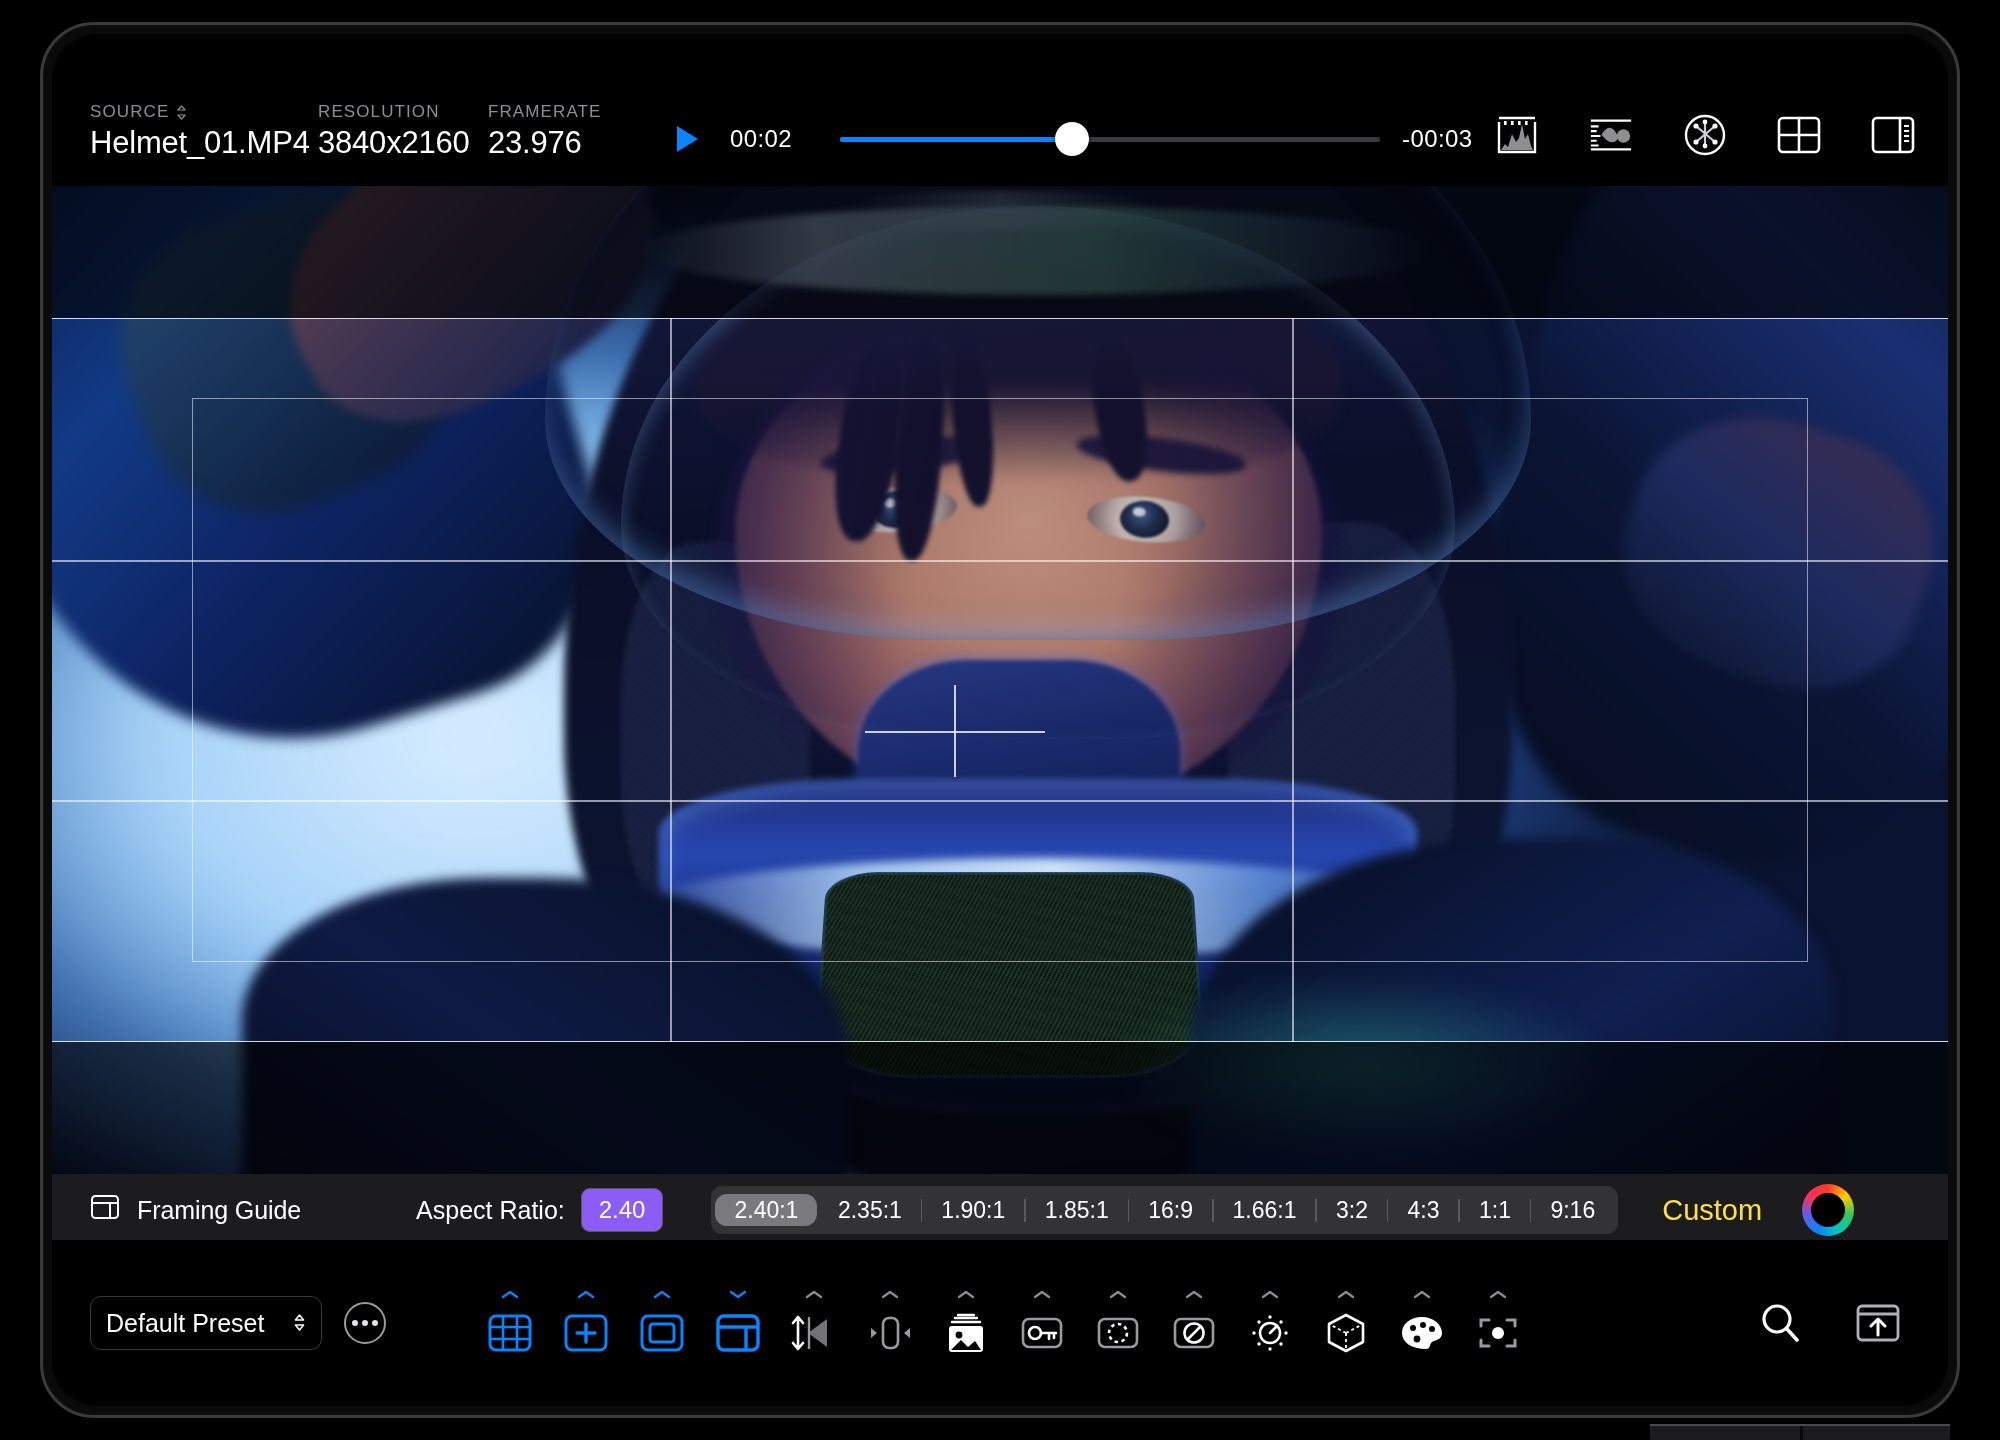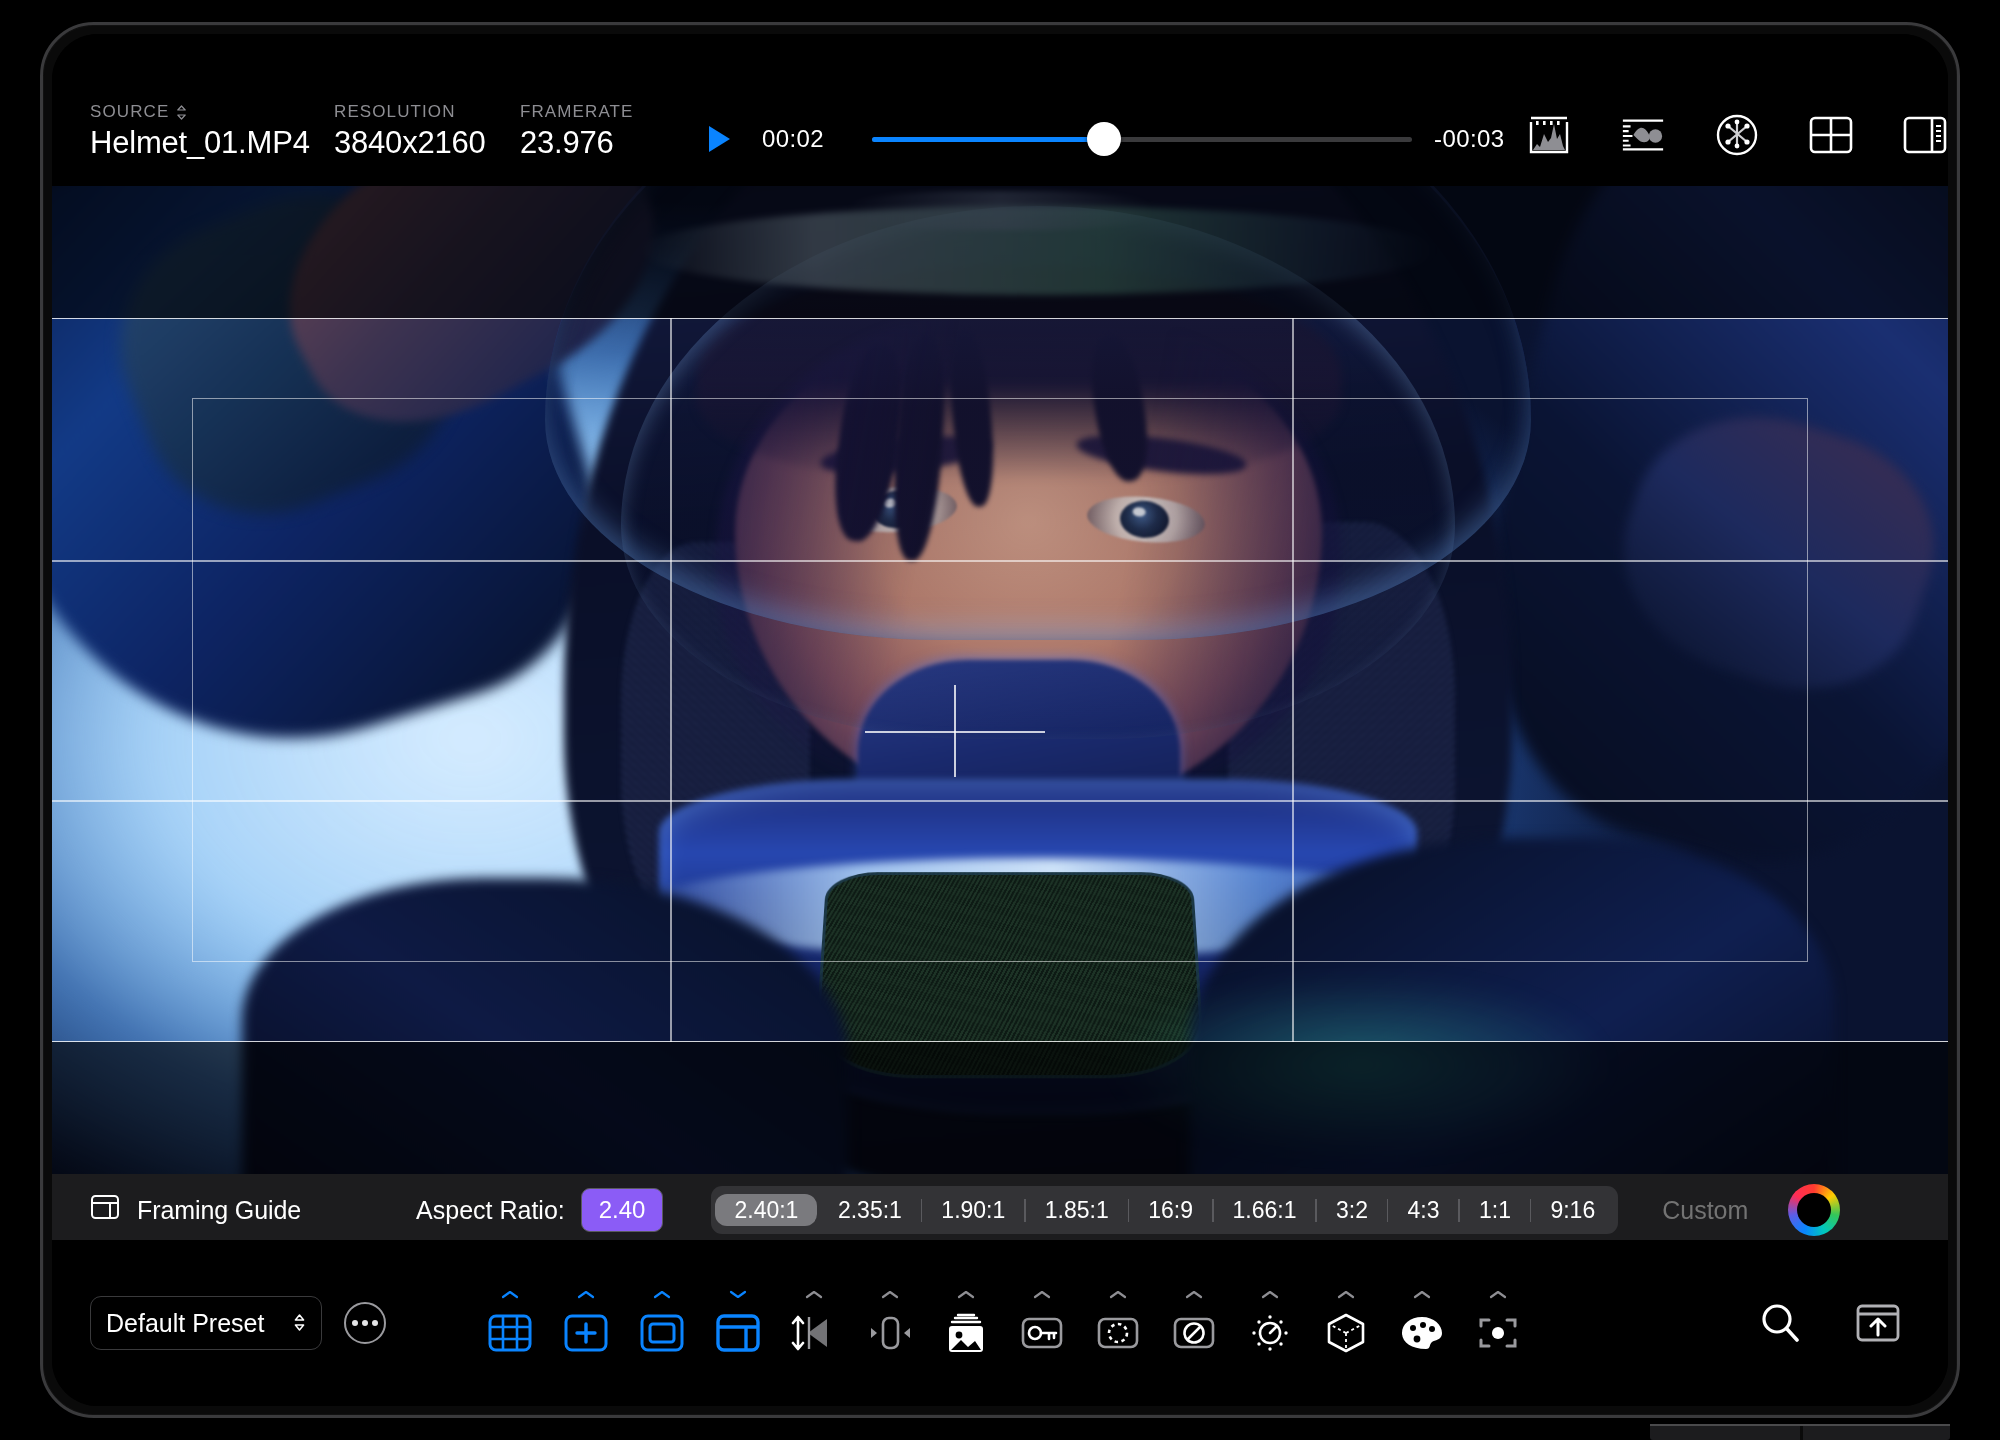--- a/index.html
+++ b/index.html
@@ -41,21 +41,21 @@
     background: #0a0a0a;
   }
 
   
   #topbar {
     position: absolute; left: 0; top: 0;
     width: 100%; height: 152px;
     background: #000;
     display: flex; align-items: flex-end;
   }
-  .meta-group { display: flex; align-items: flex-start; padding-left: 38px; gap: 16px; margin-top: 24px; }
+  .meta-group { display: flex; align-items: flex-start; padding-left: 38px; gap: 0; margin-top: 24px; }
   .meta { display: flex; flex-direction: column; justify-content: flex-end; padding-bottom: 28px; }
   .meta-label {
     font-size: 17px; letter-spacing: 1.1px; color: #8e8e93;
     text-transform: uppercase; display: flex; align-items: center; gap: 7px;
     margin-bottom: 5px; font-weight: 400;
   }
   .meta-value { font-size: 31px; color: #fff; font-weight: 400; letter-spacing: -.2px; line-height: 1; }
   .m-source { width: 228px; }
   .m-res { width: 170px; }
   .m-fps { width: 150px; }
@@ -296,21 +296,21 @@
     background: #333336; border-radius: 11px; padding: 4px; height: 48px;
   }
   .seg-item {
     position: relative; display: flex; align-items: center; justify-content: center;
     height: 32px; padding: 0 19px; font-size: 23px; color: #fff;
     border-radius: 12px; cursor: pointer; white-space: nowrap;
   }
   .seg-item.sel { background: #7a7a7e; }
   .seg-div { width: 1.5px; height: 23px; background: #5a5a5e; }
   .seg-div.hidden { opacity: 0; }
-  #custom-btn { margin-left: 44px; font-size: 25px; color: #737373; cursor: pointer; }
+  #custom-btn { margin-left: 44px; font-size: 29px; color: #fde047; cursor: pointer; }
   #color-wheel {
     margin-left: 40px; width: 52px; height: 52px; border-radius: 50%;
     background: conic-gradient(from 0deg, #ff3b30, #ffcc00, #34c759, #00c7be, #0a84ff, #5e5ce6, #ff2d55, #ff3b30);
     display: flex; align-items: center; justify-content: center; cursor: pointer;
   }
   #color-wheel:after { content:""; width: 34px; height: 34px; border-radius: 50%; background: #000; }
 
   
   #toolbar {
     position: absolute; left: 0; bottom: 0;

